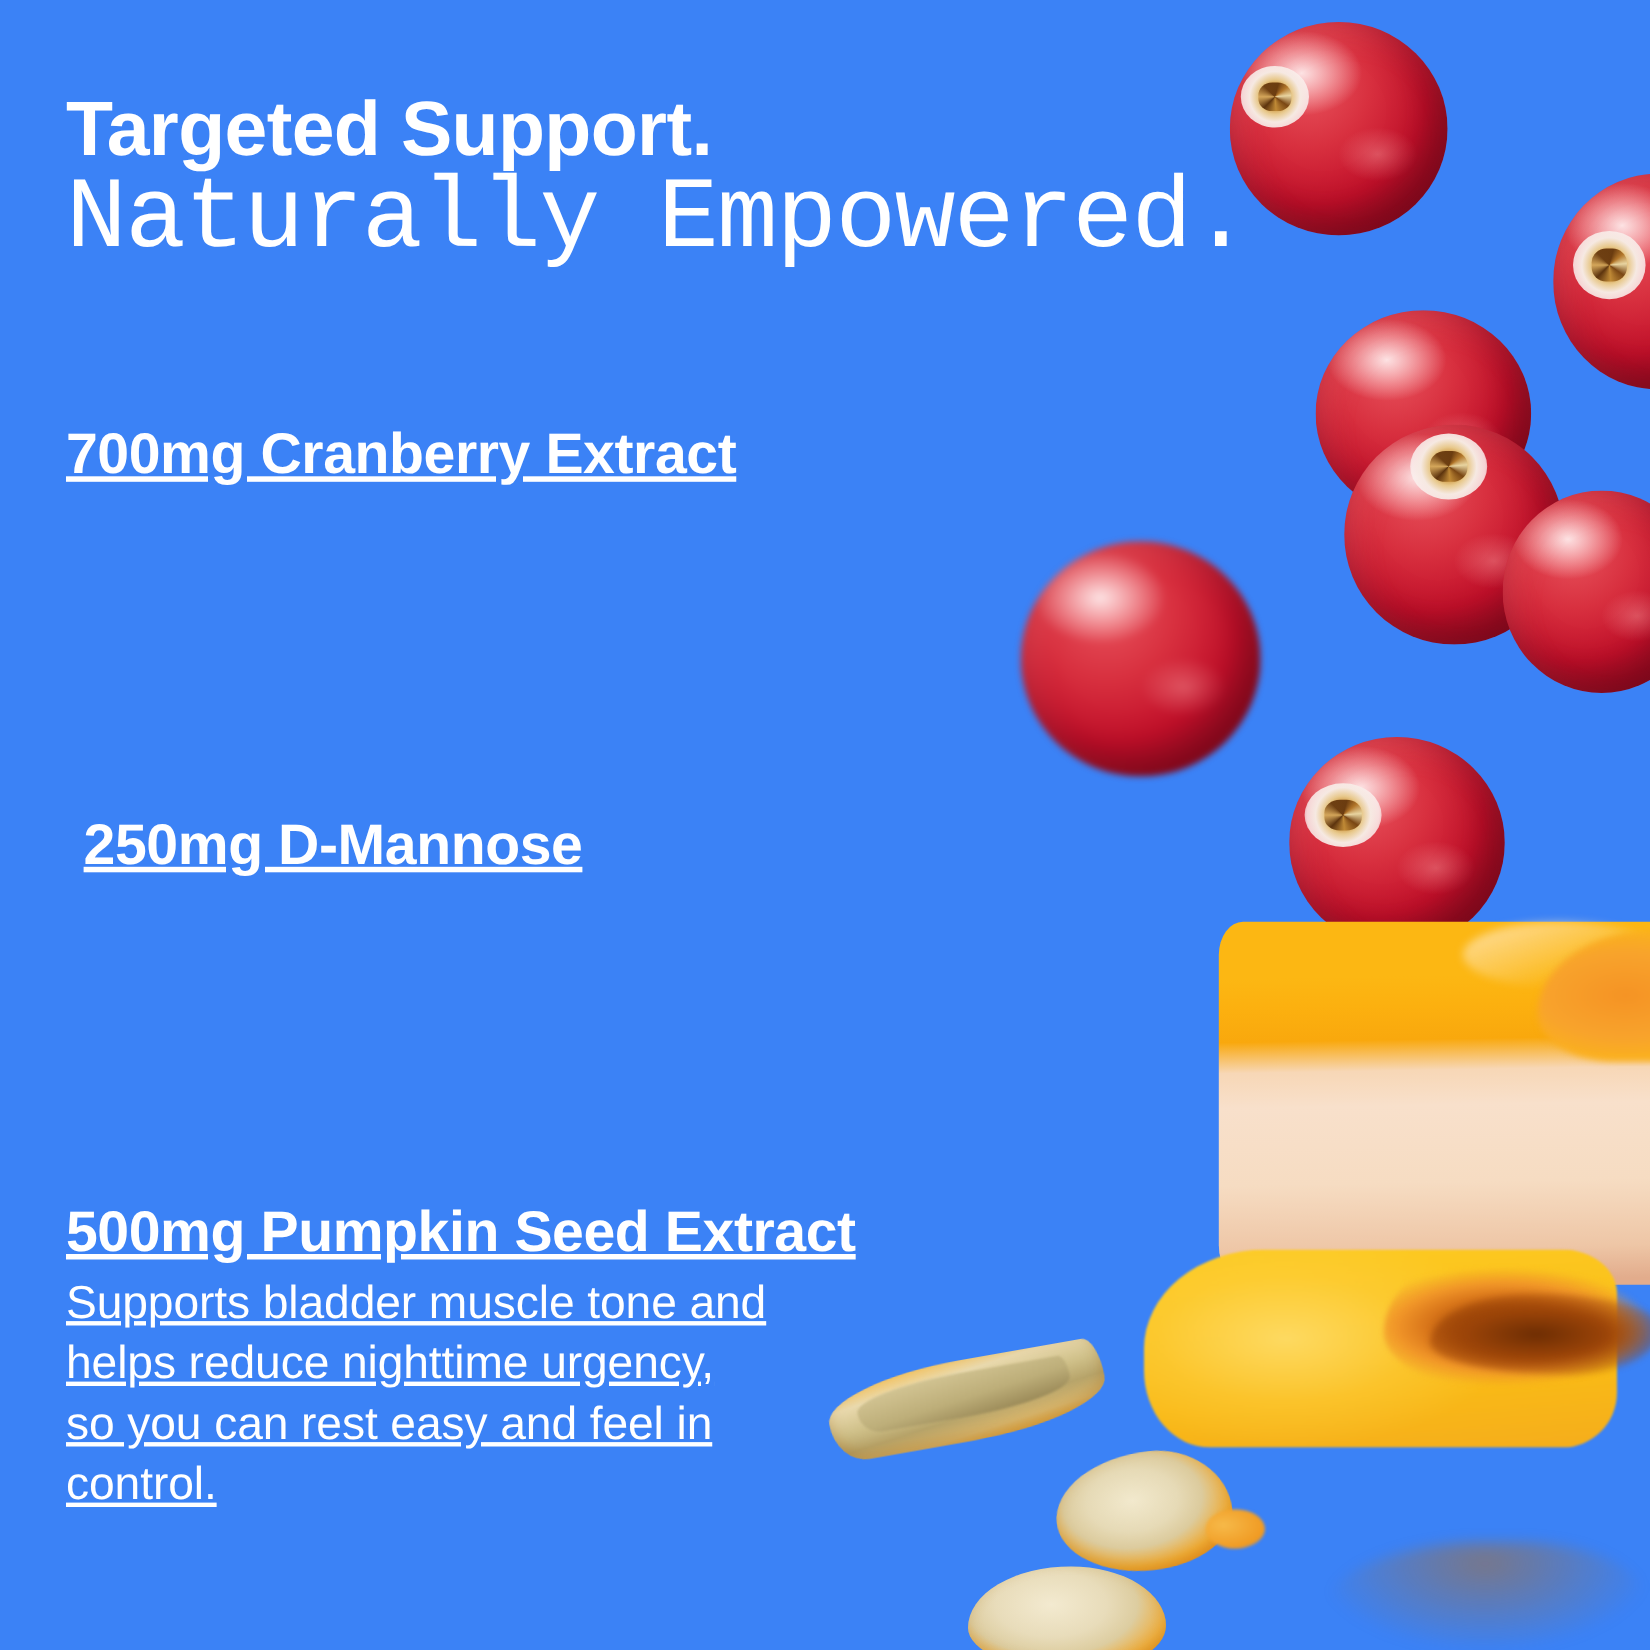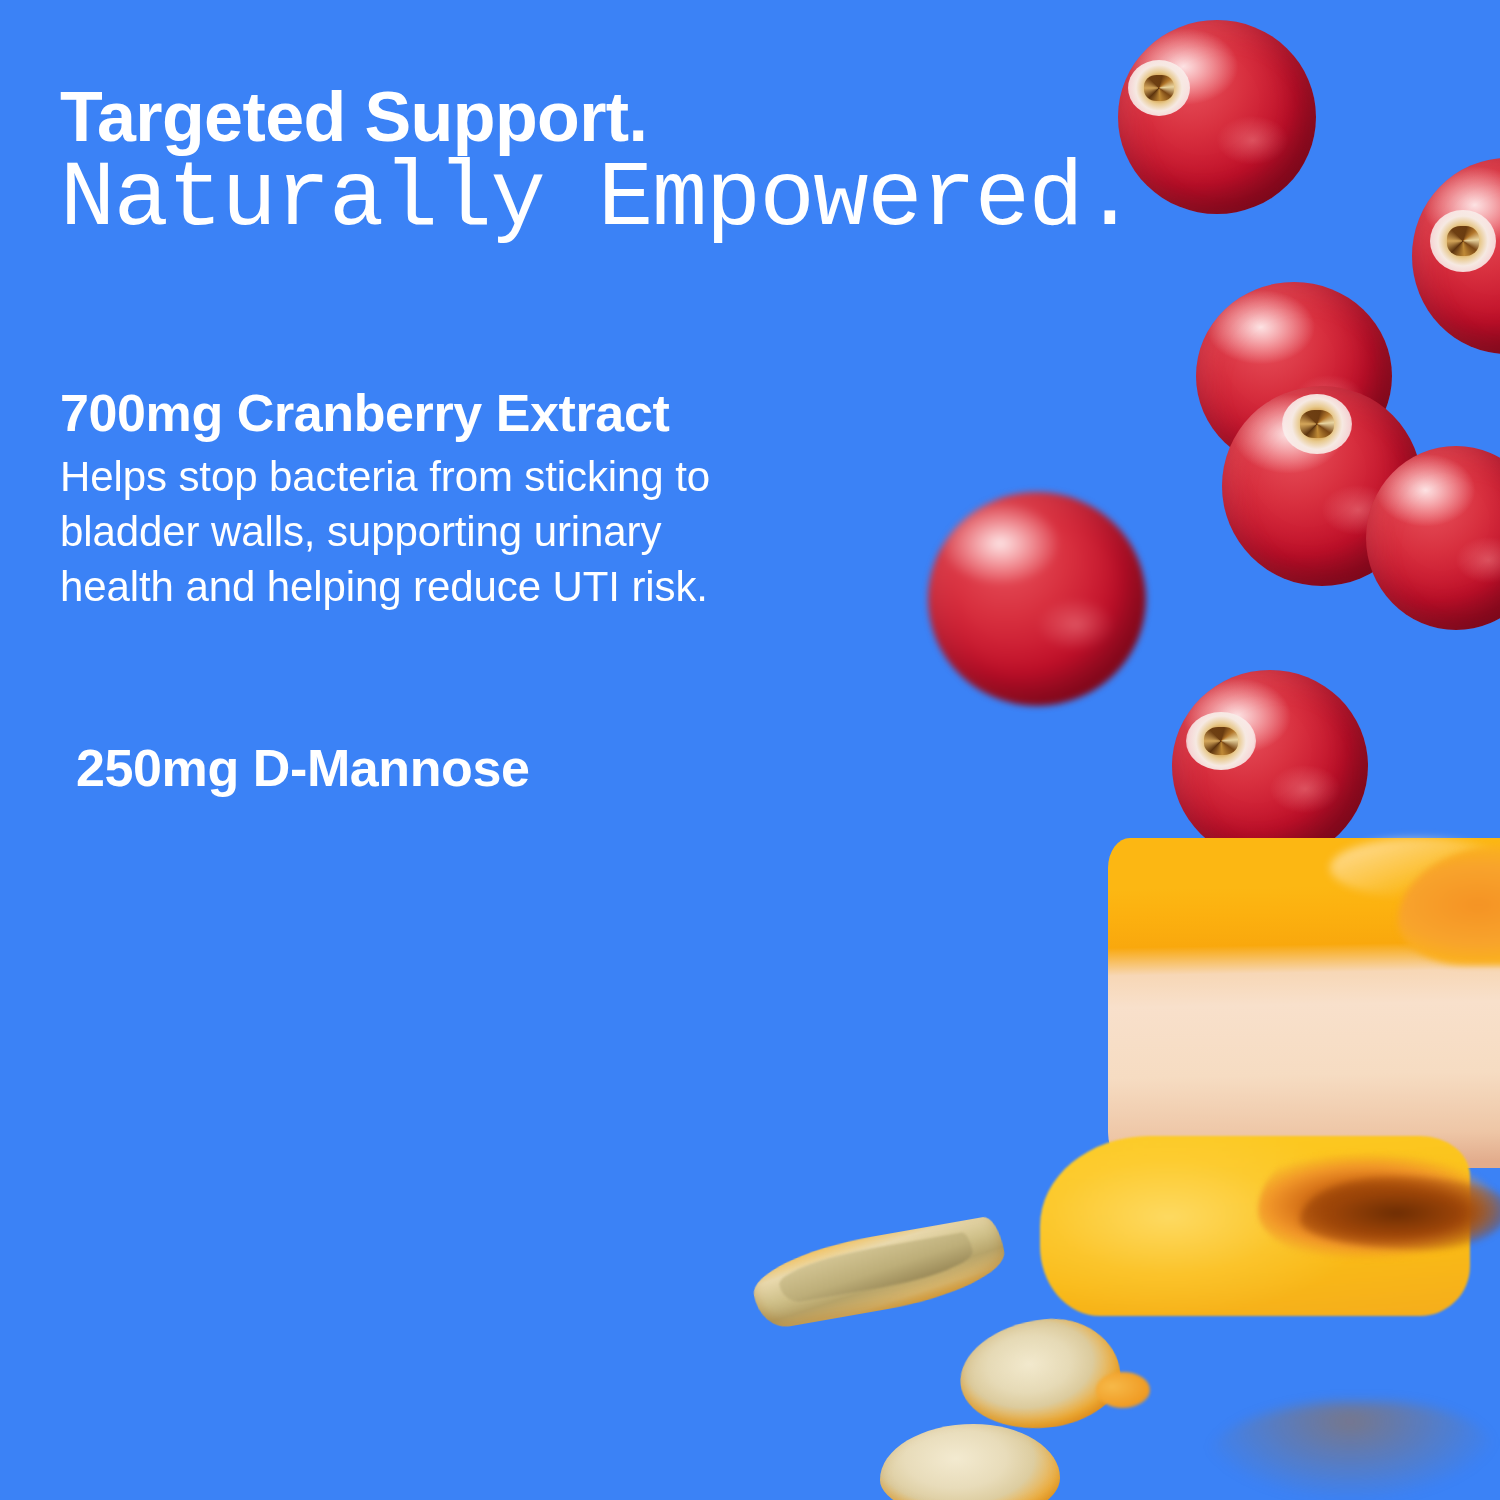--- a/index.html
+++ b/index.html
@@ -168,21 +168,21 @@
     letter-spacing:-.6px;
     font-stretch:condensed;
   }
   .hl-2 {
     font-size:92px; line-height:96px; font-weight:300;
     letter-spacing:-1.4px; margin-top:-4px;
     font-stretch:condensed;
     font-family:Liberation Mono, monospace;
   }
 
-  .block { position:absolute; left:60px; color:#fff; }
+  .block { position:absolute; left:60px; color:#fff;text-decoration:underline; }
   #block-0 { top:383px; }
   #block-1 { top:738px;margin-left:16px; }
   #block-2 { top:1090px; }
 
   .blk-title {
     font-size:52px; line-height:60px; font-weight:700;
     letter-spacing:-.4px; margin-bottom:6px;
     white-space:nowrap;
   }
   .blk-body {
@@ -236,24 +236,28 @@
 
   <div id="content">
 
     <div class="headline">
       <div class="hl-1">Targeted Support.</div>
       <div class="hl-2">Naturally Empowered.</div>
     </div>
 
     <div class="block" id="block-0">
       <div class="blk-title">700mg Cranberry Extract</div>
-      <div class="blk-body">Helps stop bacteria from sticking to
-bladder walls, supporting urinary
-health and helping reduce UTI risk.</div>
     </div>
 
     <div class="block" id="block-1">
       <div class="blk-title">250mg D-Mannose</div>
     </div>
 
+    <div class="block" id="block-2">
+      <div class="blk-title">500mg Pumpkin Seed Extract</div>
+      <div class="blk-body">Supports bladder muscle tone and
+helps reduce nighttime urgency,
+so you can rest easy and feel in
+control.</div>
+    </div>
 
   </div>
 </div>
 
 </body></html>

